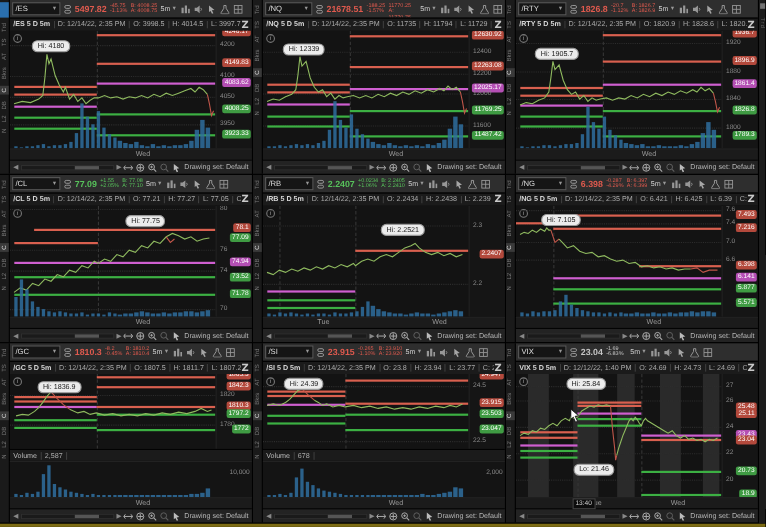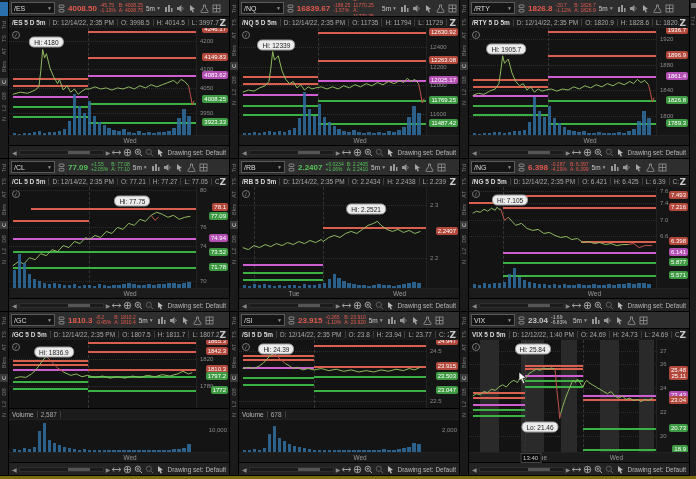--- a/index.html
+++ b/index.html
@@ -87,21 +87,21 @@
     <div class="main">
       <div class="tbar">
         <span class="symbox">
           <span>/ES</span>
           <span class="dd">▼</span>
         </span>
         <svg class="linkicon" viewBox="0 0 8 10">
               <rect x="1" y="1" width="6" height="3" rx="1.5" fill="none" stroke="#999" stroke-width="1"></rect>
               <rect x="1" y="6" width="6" height="3" rx="1.5" fill="none" stroke="#999" stroke-width="1"></rect>
             </svg>
-        <span class="price" style="color: rgb(224, 90, 78);">4008.50</span>
+        <span class="price" style="color: rgb(224, 90, 78);">5497.82</span>
         <span class="stack" style="color: rgb(224, 90, 78);">
           <span>-45.75</span>
               <span>-1.13%</span>
         </span>
         <span class="stack" style="color: rgb(224, 90, 78);">
           <span>B: 4008.25</span>
               <span>A: 4008.75</span>
         </span>
         <span class="tf">
           <span>5m</span>
@@ -258,21 +258,21 @@
     <div class="main">
       <div class="tbar">
         <span class="symbox">
           <span>/NQ</span>
           <span class="dd">▼</span>
         </span>
         <svg class="linkicon" viewBox="0 0 8 10">
               <rect x="1" y="1" width="6" height="3" rx="1.5" fill="none" stroke="#999" stroke-width="1"></rect>
               <rect x="1" y="6" width="6" height="3" rx="1.5" fill="none" stroke="#999" stroke-width="1"></rect>
             </svg>
-        <span class="price" style="color: rgb(224, 90, 78);">16839.67</span>
+        <span class="price" style="color: rgb(224, 90, 78);">21678.51</span>
         <span class="stack" style="color: rgb(224, 90, 78);">
           <span>-188.25</span>
               <span>-1.57%</span>
         </span>
         <span class="stack" style="color: rgb(224, 90, 78);">
           <span>B: 11770.25</span>
               <span>A: 11770.75</span>
         </span>
         <span class="tf">
           <span>5m</span>

